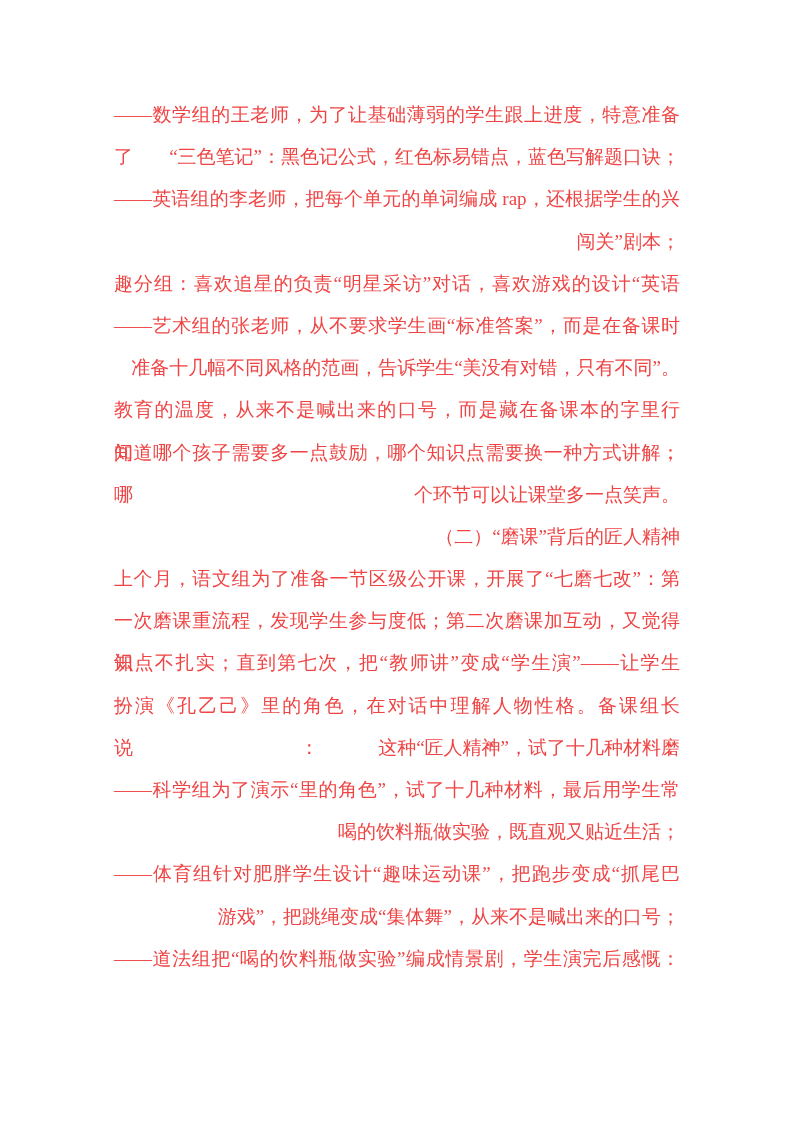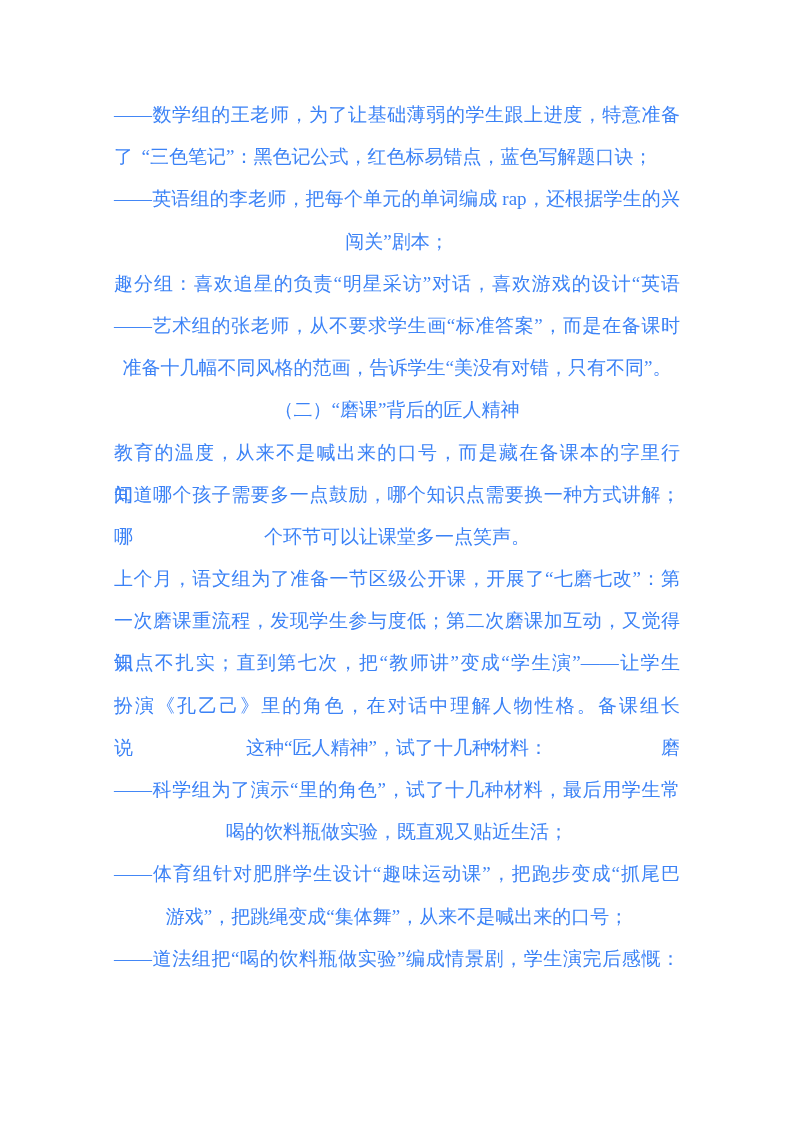--- a/index.html
+++ b/index.html
@@ -3,35 +3,35 @@
 <meta charset="utf-8">
 <style>
   html, body { margin: 0; padding: 0; background: #ffffff; }
   .page {
     position: relative;
     width: 793px;
     height: 1122px;
     background: #ffffff;
     overflow: hidden;
     font-family: "Liberation Serif", "DejaVu Serif", serif;
-    color: #3b82f6;
+    color: #ef4444;
   }
   .content {
     position: absolute;
     left: 114px;
     top: 94px;
     width: 566px;
   }
   .para { margin: 0; padding: 0; }
   .line {
     font-size: 19px;
     line-height: 42.2px;
     height: 42.2px;
     overflow: visible;
-    text-align: center;
+    text-align: right;
   }
   .line.jf {
     text-align: justify;
     text-align-last: justify;
     text-justify: inter-character;
   }
 </style>
 </head>
 <body>
 
@@ -48,27 +48,27 @@
       <div class="line">闯关”剧本；</div>
       <div class="line jf">趣分组：喜欢追星的负责“明星采访”对话，喜欢游戏的设计“英语</div>
     </div>
 
     <div class="para">
       <div class="line jf">——艺术组的张老师，从不要求学生画“标准答案”，而是在备课时</div>
       <div class="line">准备十几幅不同风格的范画，告诉学生“美没有对错，只有不同”。</div>
     </div>
 
     <div class="para">
-      <div class="line">（二）“磨课”背后的匠人精神</div>
+      <div class="line jf">教育的温度，从来不是喊出来的口号，而是藏在备课本的字里行间：</div>
+      <div class="line jf">知道哪个孩子需要多一点鼓励，哪个知识点需要换一种方式讲解，哪</div>
+      <div class="line">个环节可以让课堂多一点笑声。</div>
     </div>
 
     <div class="para">
-      <div class="line jf">教育的温度，从来不是喊出来的口号，而是藏在备课本的字里行间：</div>
-      <div class="line jf">知道哪个孩子需要多一点鼓励，哪个知识点需要换一种方式讲解，哪</div>
-      <div class="line">个环节可以让课堂多一点笑声。</div>
+      <div class="line">（二）“磨课”背后的匠人精神</div>
     </div>
 
     <div class="para">
       <div class="line jf">上个月，语文组为了准备一节区级公开课，开展了“七磨七改”：第</div>
       <div class="line jf">一次磨课重流程，发现学生参与度低；第二次磨课加互动，又觉得知</div>
       <div class="line jf">识点不扎实；直到第七次，把“教师讲”变成“学生演”——让学生</div>
       <div class="line jf">扮演《孔乙己》里的角色，在对话中理解人物性格。备课组长说：“磨</div>
     </div>
 
     <div class="para">

